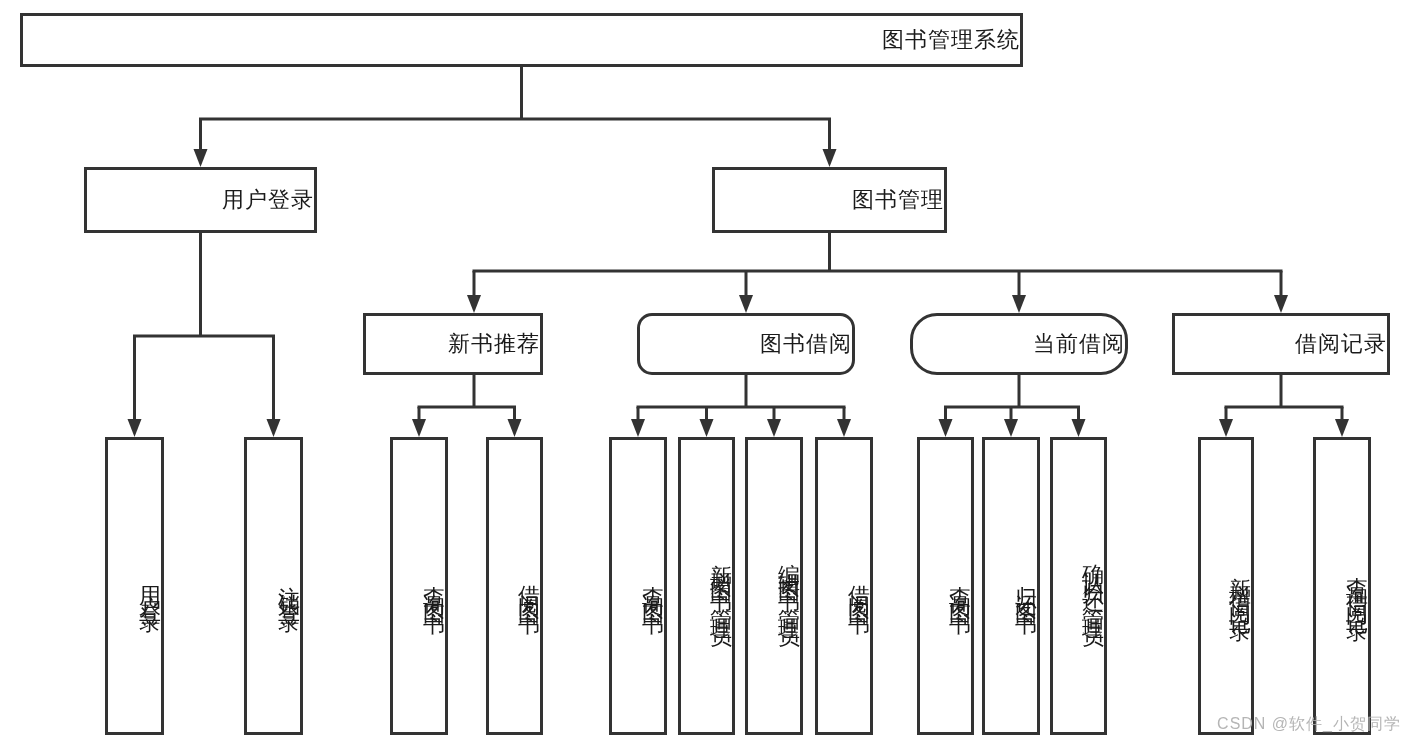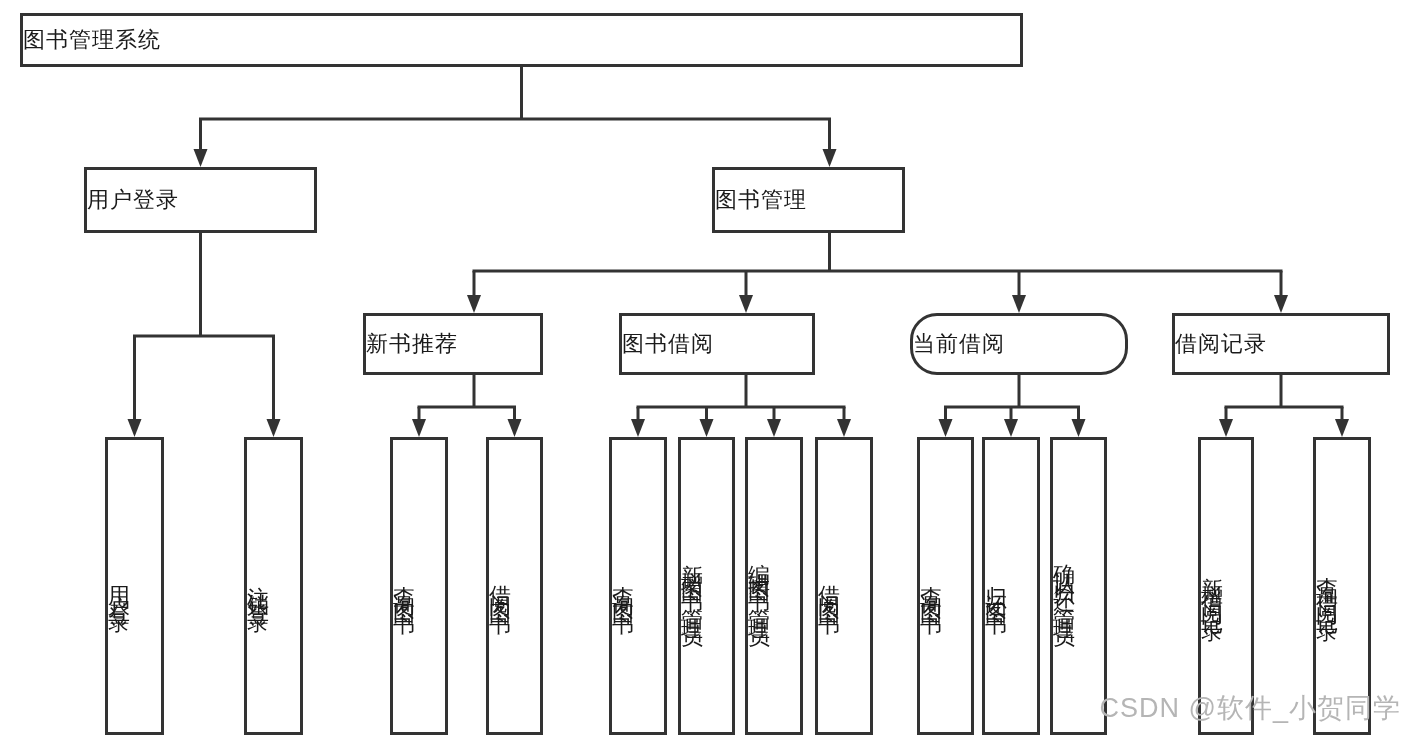--- a/index.html
+++ b/index.html
@@ -7,32 +7,32 @@
     position:relative;
     width:1405px;height:747px;
     background:#ffffff;
     font-family:"Liberation Sans","DejaVu Sans",sans-serif;
     overflow:hidden;
   }
   #connectors{position:absolute;left:0;top:0;width:1405px;height:747px;z-index:1;}
   .box{
     position:absolute;box-sizing:border-box;
     border:3px solid #333333;background:#ffffff;
-    display:flex;align-items:center;justify-content:flex-start;
+    display:flex;align-items:center;justify-content:flex-end;
     color:#1a1a1a;font-size:22px;z-index:2;
   }
   .hbox .label{white-space:nowrap;letter-spacing:1px;}
   .vbox{overflow:hidden;}
   .vbox .label{
     writing-mode:vertical-rl;text-orientation:mixed;
     line-height:1;letter-spacing:9px;font-size:22px;
   }
   #watermark{
-    position:absolute;top:690px;right:4px;z-index:3;
-    font-size:27px;color:#b5b5b5;letter-spacing:1px;white-space:nowrap;
+    position:absolute;top:714px;right:4px;z-index:3;
+    font-size:16px;color:#b5b5b5;letter-spacing:1px;white-space:nowrap;
   }
   svg line{stroke:#333333;stroke-width:3;}
   svg polygon{fill:#333333;stroke:none;}
 </style>
 </head>
 <body>
 
 <div id="stage">
 
   <svg id="connectors" viewBox="0 0 1405 747" xmlns="http://www.w3.org/2000/svg">
@@ -97,28 +97,28 @@
     <polygon points="1335,419 1349,419 1342,437"></polygon>
   </svg>
 
   <div class="box hbox" style="left:20px;top:13px;width:1003px;height:54px;">
     <span class="label">图书管理系统</span>
   </div>
 
   <div class="box hbox" style="left:84px;top:167px;width:233px;height:66px;">
     <span class="label">用户登录</span>
   </div>
-  <div class="box hbox" style="left:712px;top:167px;width:193px;height:66px;">
+  <div class="box hbox" style="left:712px;top:167px;width:235px;height:66px;">
     <span class="label">图书管理</span>
   </div>
 
   <div class="box hbox" style="left:363px;top:313px;width:180px;height:62px;">
     <span class="label">新书推荐</span>
   </div>
-  <div class="box hbox" style="left:619px;top:313px;width:196px;height:62px;">
+  <div class="box hbox" style="left:637px;top:313px;width:218px;height:62px;border-radius:15px;">
     <span class="label">图书借阅</span>
   </div>
   <div class="box hbox" style="left:910px;top:313px;width:218px;height:62px;border-radius:27px;">
     <span class="label">当前借阅</span>
   </div>
   <div class="box hbox" style="left:1172px;top:313px;width:218px;height:62px;">
     <span class="label">借阅记录</span>
   </div>
 
   <div class="box vbox" style="left:105px;top:437px;width:59px;height:298px;">

